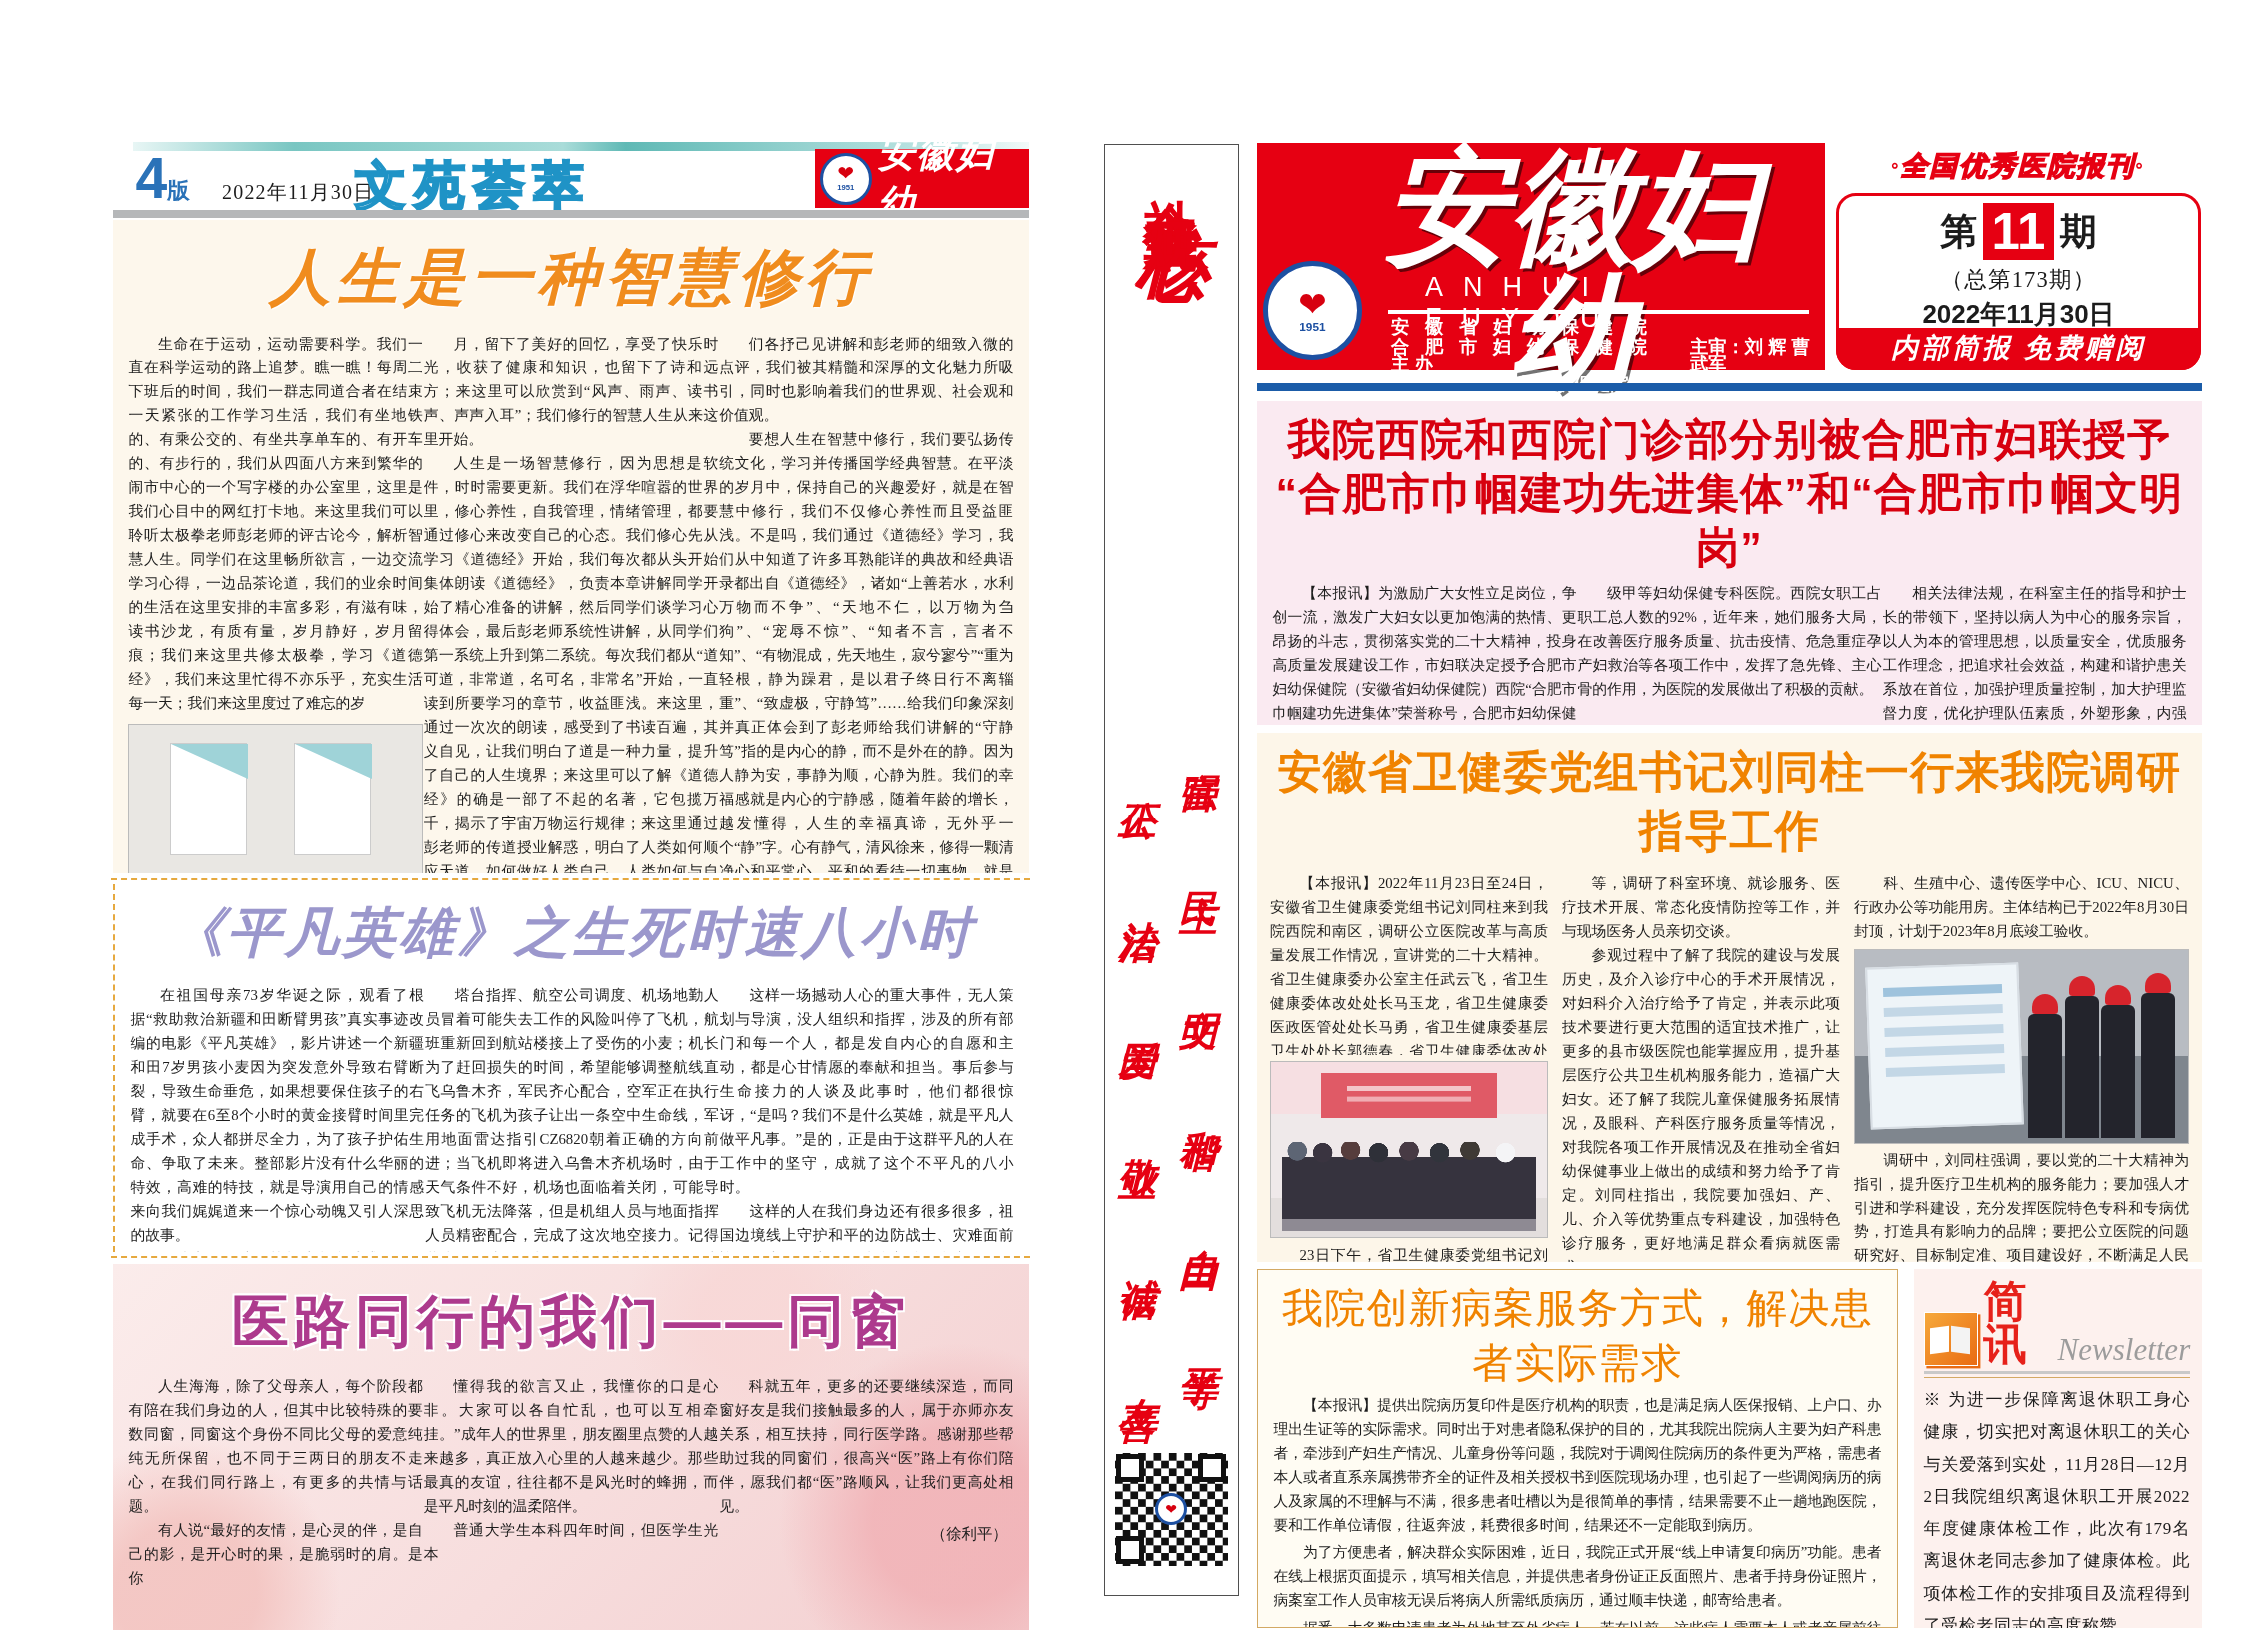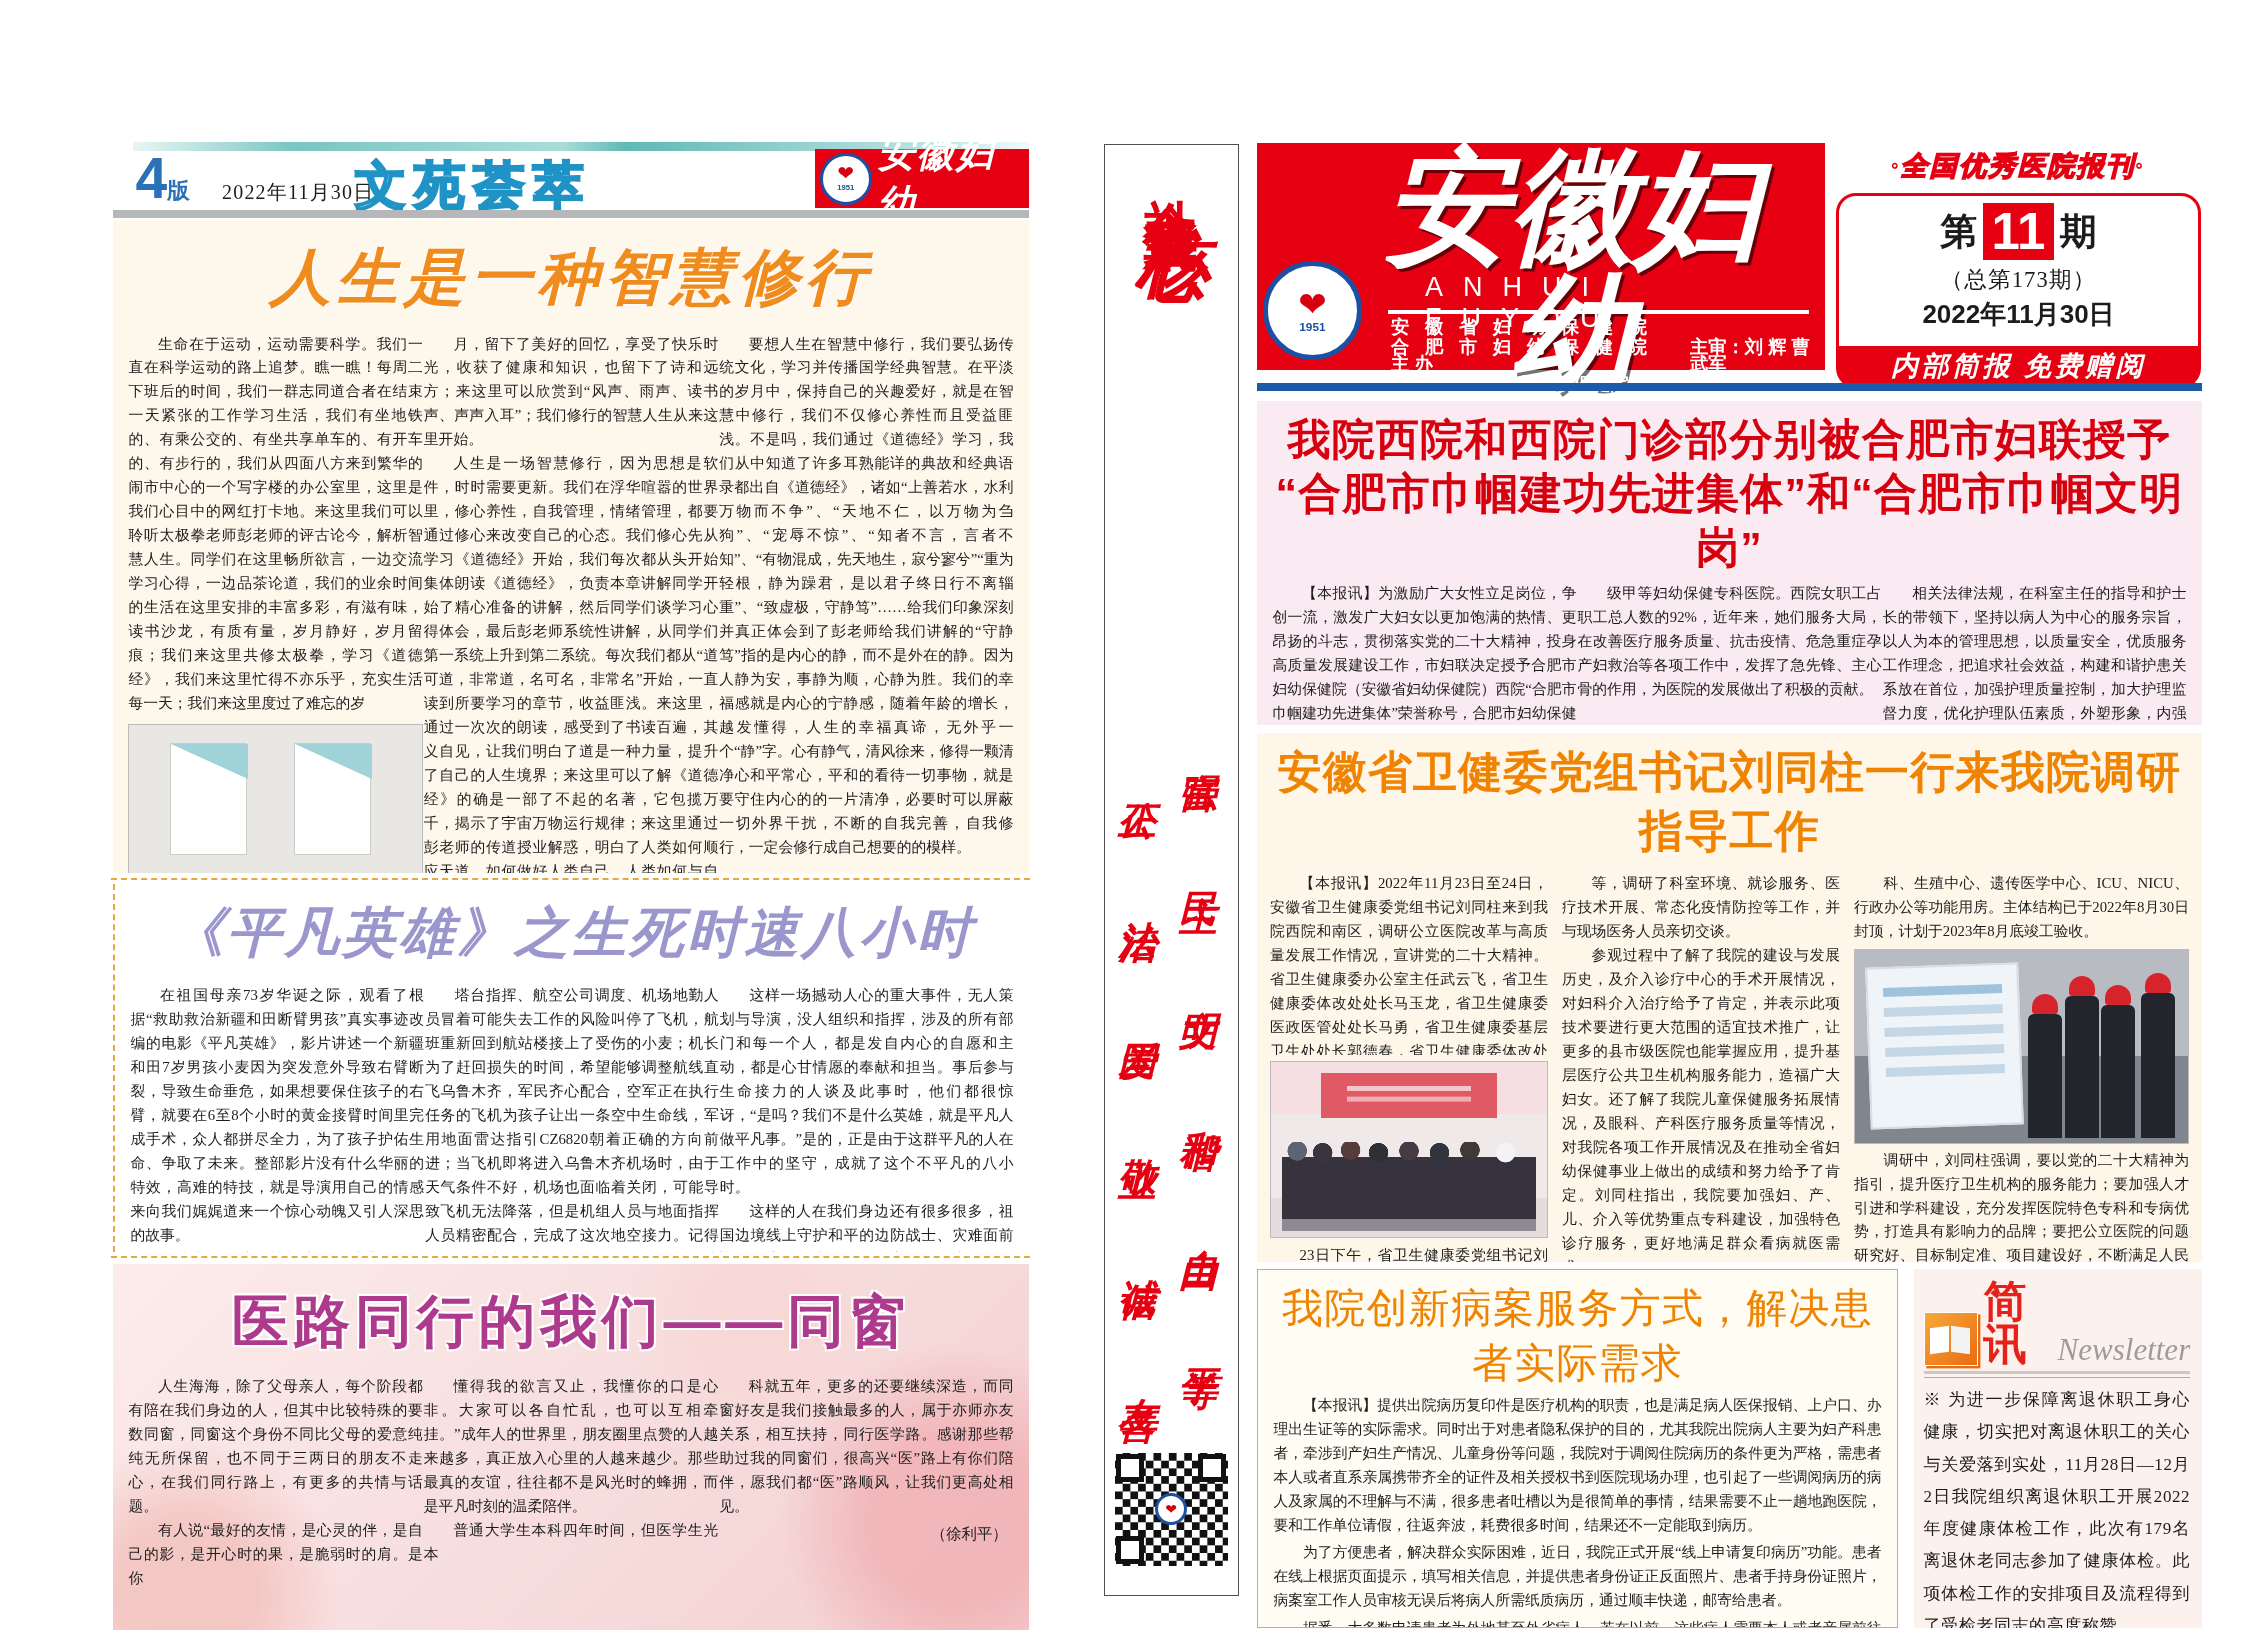--- a/index.html
+++ b/index.html
@@ -97,21 +97,21 @@
   .issue-box { left:1836px; top:193px; width:365px; height:177px; border:3px solid #e60012; border-radius:20px;
     background:#fff; overflow:hidden; text-align:center; }
   .issue-line1 { display:flex; align-items:center; justify-content:center; gap:5.9px; margin-top:7px; }
   .issue-line1 .zi { font-size:37px; font-weight:bold; font-family:"Liberation Sans",sans-serif; }
   .issue-no { display:inline-block; background:#e60012; color:#fff; font-family:"Liberation Sans",sans-serif;
     font-weight:bold; font-size:51px; line-height:57px; padding:0 8.3px; }
   .issue-total { font-size:22.5px; margin-top:3.5px; letter-spacing:1.2px; }
   .issue-date { font-size:26px; font-weight:bold; margin-top:2.4px; font-family:"Liberation Sans",sans-serif; }
   .issue-red { left:1836px; top:328px; width:365px; height:42px; background:#e60012; border-radius:0 0 20px 20px;
     color:#fff; text-align:center; font-size:27px; font-weight:bold; font-style:italic;
-    font-family:"Liberation Sans",sans-serif; line-height:40px; letter-spacing:3.5px;margin-top:18px; }
+    font-family:"Liberation Sans",sans-serif; line-height:40px; letter-spacing:3.5px; }
   .blue-bar { left:1257px; top:383px; width:945px; height:8.3px; background:#1b5ca8; }
 
   
   .blk-r1 { left:1257px; top:401px; width:945px; height:324px; background:#faeaf1; }
   .r1-head { text-align:center; padding-top:10.6px; font-family:"Liberation Sans",sans-serif;
     font-weight:bold; color:#d7000f; font-size:43px; line-height:54px; letter-spacing:1.2px; }
   .blk-r2 { left:1257px; top:733px; width:945px; height:529px; background:#fdf6e9; }
   .r2-head { text-align:center; padding-top:9.5px; font-family:"Liberation Sans",sans-serif;
     font-weight:bold; color:#f08300; font-size:44px; letter-spacing:1.2px; }
   .r2cols { display:flex; gap:14px; padding:11.8px 13px 0 13px; }
@@ -188,20 +188,21 @@
         <div class="poster pL1a"></div>
         <div class="poster pL1b"></div>
 
       </div>
     </div>
     <div class="col">
       <p class="para">月，留下了美好的回忆，享受了快乐时光，收获了健康和知识，也留下了诗和远方；来这里可以欣赏到“风声、雨声、读书声、声声入耳”；我们修行的智慧人生从来这里开始。</p>
       <p class="para">人生是一场智慧修行，因为思想是软件，时时需要更新。我们在浮华喧嚣的世界里，修心养性，自我管理，情绪管理，都要通过修心来改变自己的心态。我们修心先从学习《道德经》开始，我们每次都从头开始集体朗读《道德经》，负责本章讲解同学开始了精心准备的讲解，然后同学们谈学习心得体会，最后彭老师系统性讲解，从同学们第一系统上升到第二系统。每次我们都从“道可道，非常道，名可名，非常名”开始，一直读到所要学习的章节，收益匪浅。来这里，通过一次次的朗读，感受到了书读百遍，其义自见，让我们明白了道是一种力量，提升了自己的人生境界；来这里可以了解《道德经》的确是一部了不起的名著，它包揽万千，揭示了宇宙万物运行规律；来这里通过彭老师的传道授业解惑，明白了人类如何顺应天道，如何做好人类自己，人类如何与自然和谐共处，如何处理各种各样的问题并且知道了所要的答案。因为《道德经》是中华文化的精髓，藏着我们一生必读的大智慧。每个章节的内容通过同学</p>
     </div>
     <div class="col">
+      <p class="para">们各抒己见讲解和彭老师的细致入微的点评，我们被其精髓和深厚的文化魅力所吸引，同时也影响着我们的世界观、社会观和价值观。</p>
       <p class="para">要想人生在智慧中修行，我们要弘扬传统文化，学习并传播国学经典智慧。在平淡的岁月中，保持自己的兴趣爱好，就是在智慧中修行，我们不仅修心养性而且受益匪浅。不是吗，我们通过《道德经》学习，我们从中知道了许多耳熟能详的典故和经典语录都出自《道德经》，诸如“上善若水，水利万物而不争”、“天地不仁，以万物为刍狗”、“宠辱不惊”、“知者不言，言者不知”、“有物混成，先天地生，寂兮寥兮”“重为轻根，静为躁君，是以君子终日行不离辎重”、“致虚极，守静笃”……给我们印象深刻并真正体会到了彭老师给我们讲解的“守静笃”指的是内心的静，而不是外在的静。因为人静为安，事静为顺，心静为胜。我们的幸福感就是内心的宁静感，随着年龄的增长，越发懂得，人生的幸福真谛，无外乎一个“静”字。心有静气，清风徐来，修得一颗清净心和平常心，平和的看待一切事物，就是要守住内心的的一片清净，必要时可以屏蔽一切外界干扰，不断的自我完善，自我修行，一定会修行成自己想要的的模样。</p>
     </div>
   </div>
 </div>
 <div class="abs dash-sep1"></div>
 
 <div class="abs art-block blk-l2">
   <div class="l2-title">《平凡英雄》之生死时速八小时</div>
   <div class="cols">
     <div class="col">

